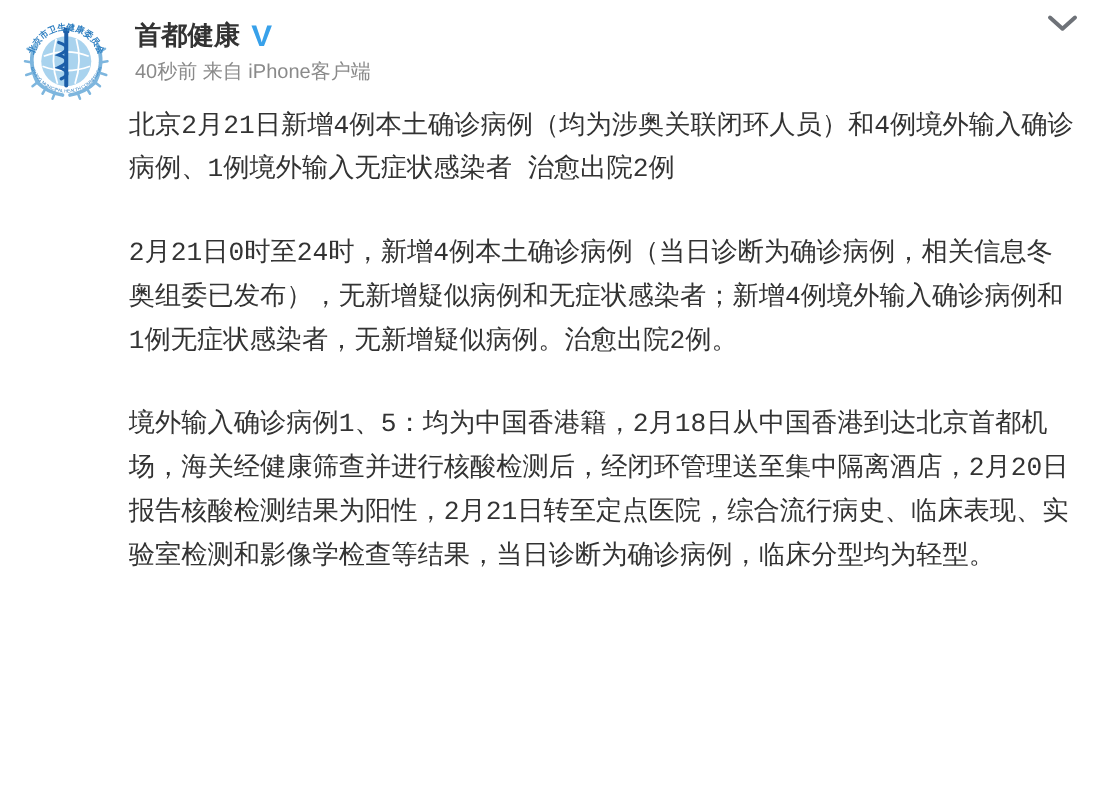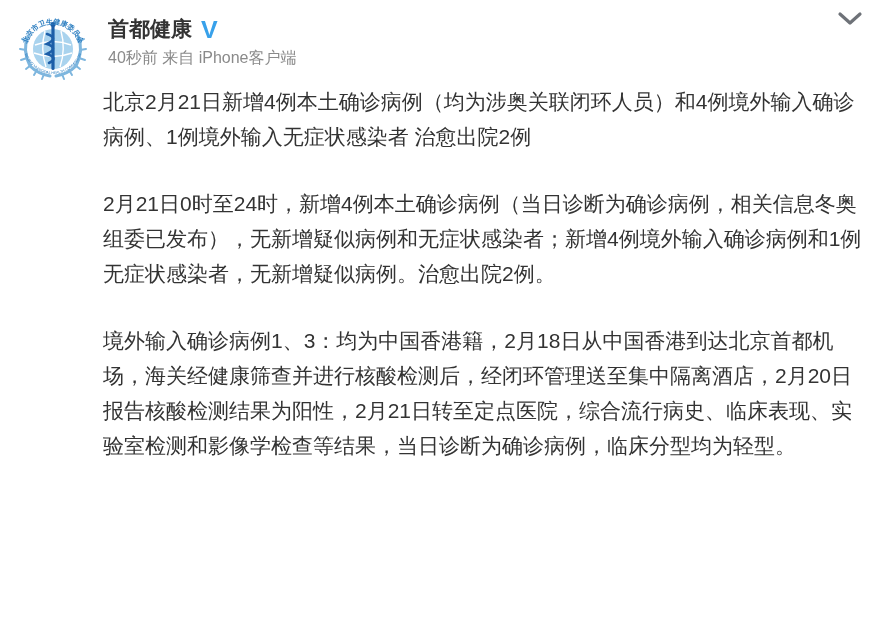--- a/index.html
+++ b/index.html
@@ -46,20 +46,21 @@
     width: 30px; height: 26px;
     display: flex; align-items: center; justify-content: center;
     cursor: pointer;
   }
 
   .content {
     position: absolute; left: 103px; top: 84px;
     width: 760px;
     font-size: 21px; line-height: 35px; color: #333333;
     word-break: break-all;
+    font-family: Liberation Mono, monospace;
   }
   .content p { margin: 0 0 32px 0; }
   .content p:last-child { margin-bottom: 0; }
 </style>
 </head>
 <body>
 
 <div class="post">
 
   <div class="avatar">
@@ -103,16 +104,16 @@
 
   <div class="collapse-btn">
     <svg width="26" height="16" viewBox="0 0 26 16">
       <polyline points="3,3 13,12 23,3" fill="none" stroke="#6e7278" stroke-width="3.2" stroke-linecap="round" stroke-linejoin="round"></polyline>
     </svg>
   </div>
 
   <div class="content">
     <p>北京2月21日新增4例本土确诊病例（均为涉奥关联闭环人员）和4例境外输入确诊病例、1例境外输入无症状感染者 治愈出院2例</p>
     <p>2月21日0时至24时，新增4例本土确诊病例（当日诊断为确诊病例，相关信息冬奥组委已发布），无新增疑似病例和无症状感染者；新增4例境外输入确诊病例和1例无症状感染者，无新增疑似病例。治愈出院2例。</p>
-    <p>境外输入确诊病例1、3：均为中国香港籍，2月18日从中国香港到达北京首都机场，海关经健康筛查并进行核酸检测后，经闭环管理送至集中隔离酒店，2月20日报告核酸检测结果为阳性，2月21日转至定点医院，综合流行病史、临床表现、实验室检测和影像学检查等结果，当日诊断为确诊病例，临床分型均为轻型。</p>
+    <p>境外输入确诊病例1、5：均为中国香港籍，2月18日从中国香港到达北京首都机场，海关经健康筛查并进行核酸检测后，经闭环管理送至集中隔离酒店，2月20日报告核酸检测结果为阳性，2月21日转至定点医院，综合流行病史、临床表现、实验室检测和影像学检查等结果，当日诊断为确诊病例，临床分型均为轻型。</p>
   </div>
 
 </div>
 
 </body></html>

